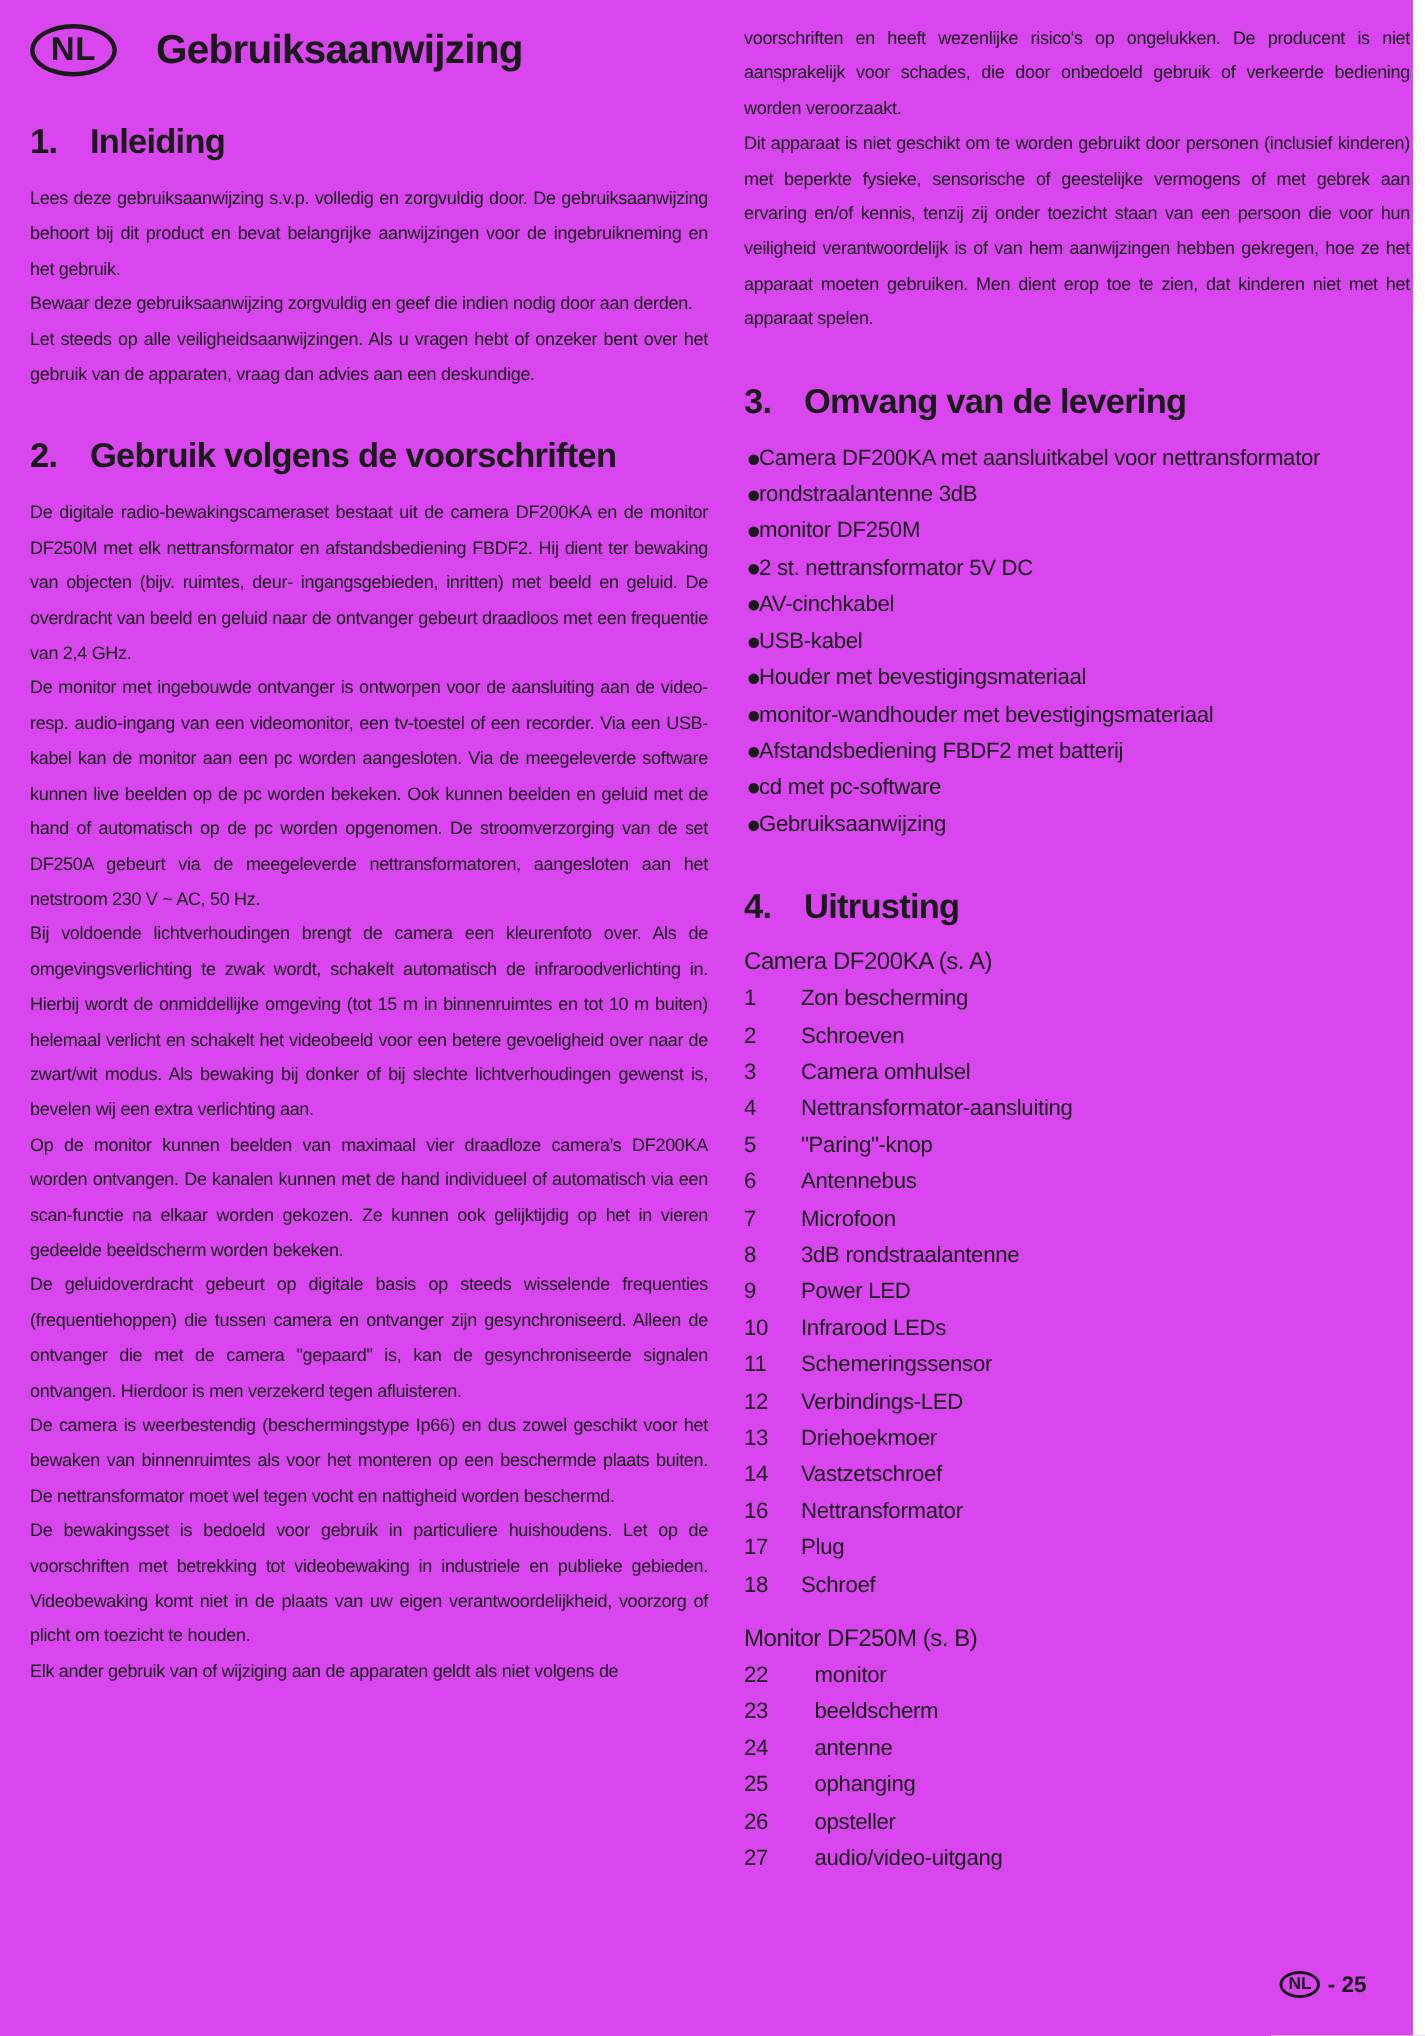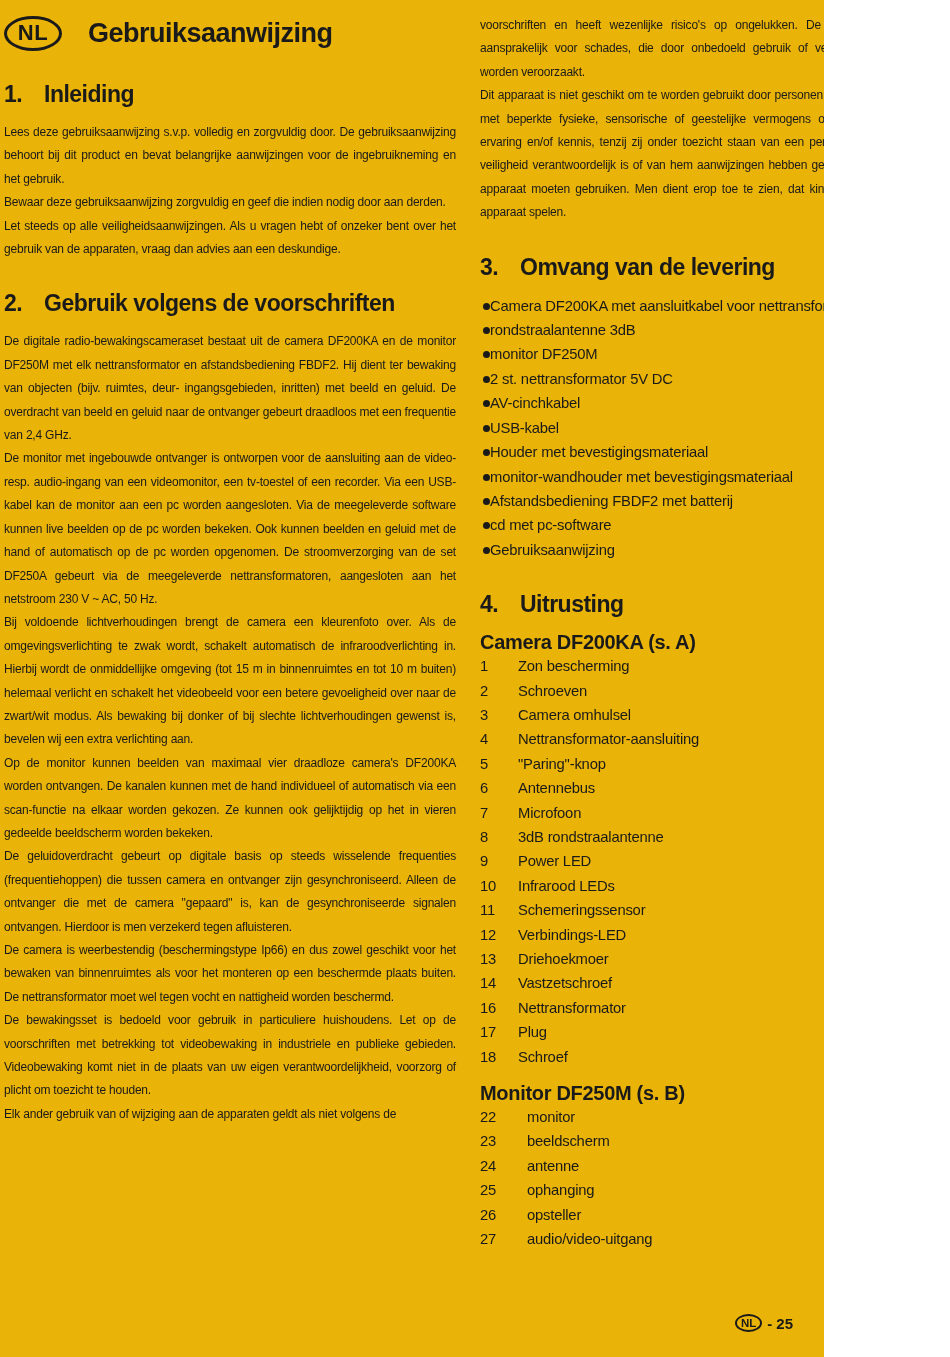--- a/index.html
+++ b/index.html
@@ -5,24 +5,24 @@
   * { margin: 0; padding: 0; box-sizing: border-box; }
   html, body { background: #ffffff; }
   body {
     width: 950px; height: 1357px;
     font-family: "Liberation Sans", "DejaVu Sans", sans-serif;
     color: #1a1a1a;
     overflow: hidden;
   }
   .page {
     position: relative;
-    width: 824px; height: 1357px;
-    padding: 14px 0 0 4px;
+    width: 942px; height: 1357px;
+    padding: 14px 0 0 20px;
     overflow: hidden;
-    background: #eab308;
+    background: #d946ef;
   }
   .columns { display: flex; }
   .col-left  { width: 452px; flex-shrink: 0; }
   .col-right { width: 444px; flex-shrink: 0; margin-left: 24px; }
 
   .doc-header { display: flex; align-items: center; gap: 26px; height: 38px; }
   .nl-badge {
     border: 3px solid #1a1a1a; border-radius: 50%;
     width: 58px; height: 35px; flex-shrink: 0;
     display: flex; align-items: center; justify-content: center;
@@ -42,21 +42,21 @@
   }
 
   .brow { display: flex; line-height: 24.4px; font-size: 14.8px; letter-spacing: -0.2px; }
   .bdot {
     width: 7px; height: 7px; border-radius: 50%;
     background: #1a1a1a; flex-shrink: 0;
     margin: 9px 0 0 3px;
   }
   .blabel { }
 
-  .subhead { font-size: 20px; font-weight: bold; letter-spacing: -0.3px; line-height: 22px; margin: 2px 0 1px 0; }
+  .subhead { font-size: 16px; font-weight: normal; letter-spacing: -0.3px; line-height: 22px; margin: 2px 0 1px 0; }
   .subhead.monitor { margin-top: 13px; }
 
   .nrow { display: flex; line-height: 24.4px; font-size: 14.8px; letter-spacing: -0.2px; }
   .nrow .nnum { width: 38px; flex-shrink: 0; }
   .nrow.wide .nnum { width: 47px; }
 
   .page-footer {
     position: absolute; right: 31px; bottom: 25px;
     display: flex; align-items: center; gap: 5px;
     font-weight: bold; font-size: 15px;

